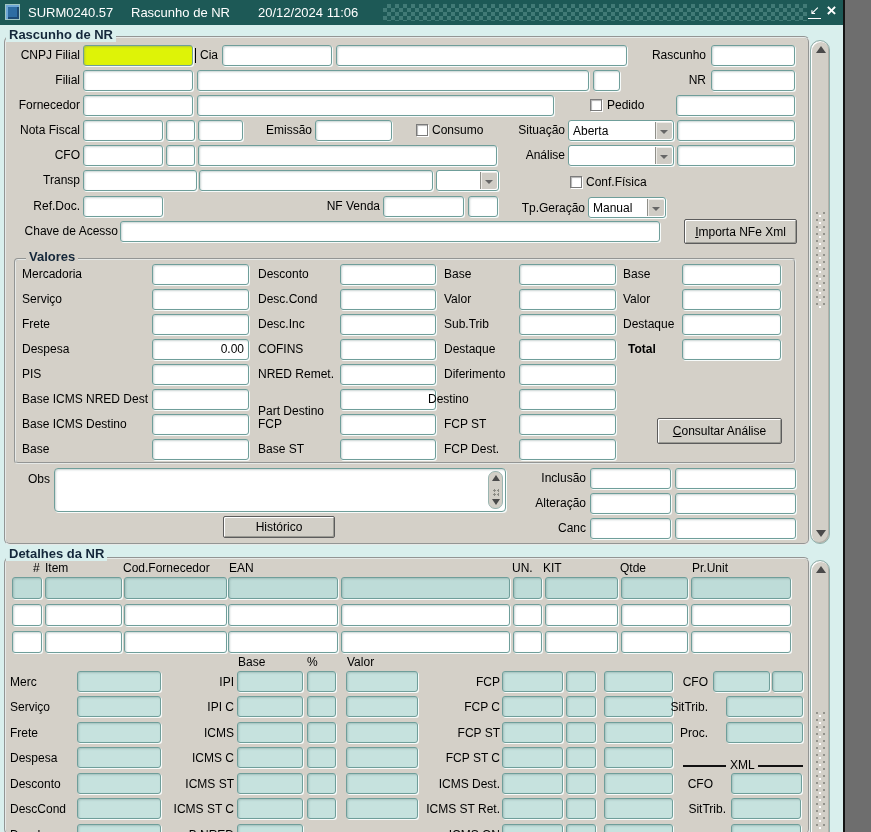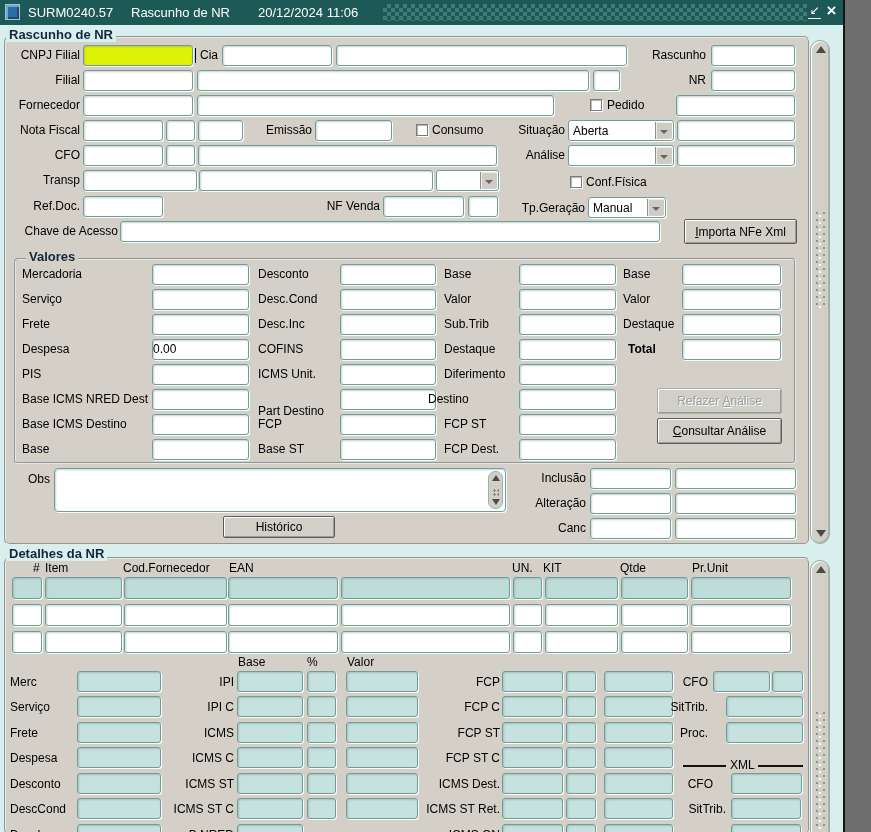--- a/index.html
+++ b/index.html
@@ -19,21 +19,21 @@
   .legend{position:absolute;font-weight:bold;font-size:13px;color:#14273a;padding:0 3px;white-space:nowrap;z-index:3;}
   .lgc{background:#d9efed;} .lgg{background:#d4d0c8;}
   .L{position:absolute;white-space:nowrap;font-size:12px;height:15px;line-height:15px;z-index:2;}
   .R{text-align:right;}
   .B{font-weight:bold;}
   .F{position:absolute;height:21px;background:#fff;border:1px solid #6f9e9a;border-radius:3px;
      box-shadow:1px 1px 0 #f7fbfa, inset 1px 1px 2px rgba(96,130,127,.35);z-index:2;}
   .T{background:#c6e2de;}
   .A{background:#bedcd8;}
   .HL{background:#def307;}
-  .num{padding-right:4px;line-height:19px;font-size:12px;}
+  .num{text-align:right;padding-right:4px;line-height:19px;font-size:12px;}
   .CB{position:absolute;width:12px;height:12px;background:#fff;border:1px solid #7b7b7b;
      box-shadow:inset 1px 1px 1px rgba(0,0,0,.3), 1px 1px 0 #fff;z-index:2;}
   .BTN{position:absolute;background:#d2cfc7;border:1px solid #5c5c5c;border-radius:2px;
      box-shadow:inset 1px 1px 0 #fff, inset -1px -1px 0 #9b9b94;font-size:12px;display:flex;align-items:center;justify-content:center;z-index:2;white-space:pre;}
   .BTN.dis{color:#96a3a0;text-shadow:1px 1px 0 #fff;border-color:#9fb0ad;}
   .u{text-decoration:underline;}
   .CMB{position:absolute;height:21px;background:#fff;border:1px solid #6f9e9a;border-radius:3px;box-shadow:1px 1px 0 #f7fbfa;z-index:2;}
   .cmb-t{position:absolute;left:4px;top:3px;font-size:12px;white-space:nowrap;}
   .cmb-b{position:absolute;top:1px;bottom:1px;right:1px;width:17px;background:#cfccc5;border-left:1px solid #8f8f89;border-radius:0 2px 2px 0;box-shadow:inset 1px 1px 0 #efede9;}
   .tri{position:absolute;left:4px;top:8px;width:0;height:0;border:4px solid transparent;border-top-color:#666;}
@@ -169,21 +169,21 @@
   <div class="F num" style="left:152px;top:339px;width:97px">0.00</div>
   <div class="F" style="left:152px;top:364px;width:97px"></div>
   <div class="F" style="left:152px;top:389px;width:97px"></div>
   <div class="F" style="left:152px;top:414px;width:97px"></div>
   <div class="F" style="left:152px;top:439px;width:97px"></div>
 
   <div class="L" style="left:258px;top:267px;width:80px">Desconto</div>
   <div class="L" style="left:258px;top:292px;width:80px">Desc.Cond</div>
   <div class="L" style="left:258px;top:317px;width:80px">Desc.Inc</div>
   <div class="L" style="left:258px;top:342px;width:80px">COFINS</div>
-  <div class="L" style="left:258px;top:367px;width:80px">ICMS Unit.</div>
+  <div class="L" style="left:258px;top:367px;width:80px">NRED Remet.</div>
   <div class="L" style="left:258px;top:404px;width:80px">Part Destino</div>
   <div class="L" style="left:258px;top:417px;width:80px">FCP</div>
   <div class="L" style="left:258px;top:442px;width:80px">Base ST</div>
   <div class="F" style="left:340px;top:264px;width:96px"></div>
   <div class="F" style="left:340px;top:289px;width:96px"></div>
   <div class="F" style="left:340px;top:314px;width:96px"></div>
   <div class="F" style="left:340px;top:339px;width:96px"></div>
   <div class="F" style="left:340px;top:364px;width:96px"></div>
   <div class="F" style="left:340px;top:389px;width:96px"></div>
   <div class="F" style="left:340px;top:414px;width:96px"></div>
@@ -208,21 +208,20 @@
 
   <div class="L" style="left:623px;top:267px;width:58px">Base</div>
   <div class="L" style="left:623px;top:292px;width:58px">Valor</div>
   <div class="L" style="left:623px;top:317px;width:58px">Destaque</div>
   <div class="L B" style="left:628px;top:342px;width:53px">Total</div>
   <div class="F" style="left:682px;top:264px;width:99px"></div>
   <div class="F" style="left:682px;top:289px;width:99px"></div>
   <div class="F" style="left:682px;top:314px;width:99px"></div>
   <div class="F" style="left:682px;top:339px;width:99px"></div>
 
-  <div class="BTN dis" style="left:657px;top:388px;width:125px;height:26px"><span>Refazer </span><span class="u">A</span><span>nálise</span></div>
   <div class="BTN" style="left:657px;top:418px;width:125px;height:26px"><span class="u">C</span><span>onsultar Análise</span></div>
 
   <div class="L R" style="left:20px;top:472px;width:30px">Obs</div>
   <div class="F" style="left:54px;top:468px;width:452px;height:44px;border-radius:4px">
     <span class="OSB">
           <span class="otu"></span>
           <span class="odots"></span>
           <span class="otd"></span>
         </span>
   </div>

